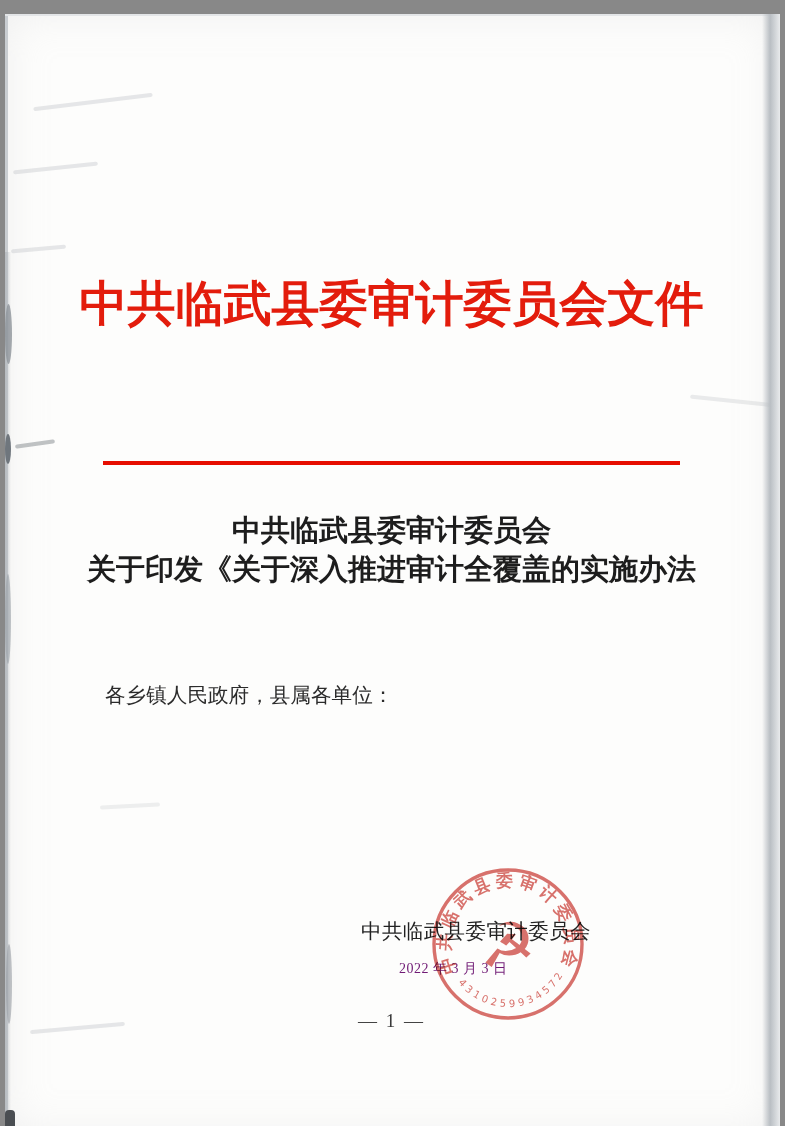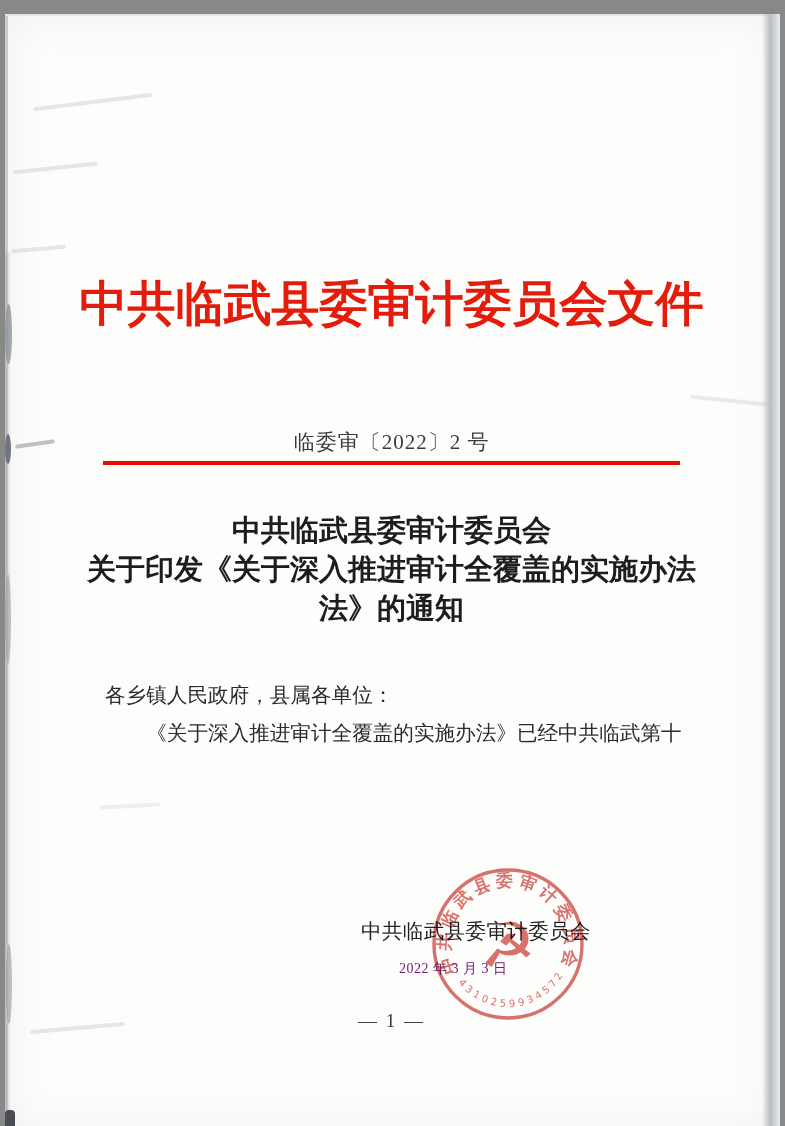--- a/index.html
+++ b/index.html
@@ -73,33 +73,30 @@
   <div class="crease c1"></div>
   <div class="crease c2"></div>
   <div class="crease c3"></div>
   <div class="crease c4"></div>
   <div class="crease c5"></div>
   <div class="crease c6"></div>
   <div class="crease c7"></div>
 
   <div class="header-title">中共临武县委审计委员会文件</div>
 
-  <div class="doc-number">临委审〔2022〕2 号</div>
 
   <div class="red-rule"></div>
 
   <div class="doc-title">
     <div>中共临武县委审计委员会</div>
     <div>关于印发《关于深入推进审计全覆盖的实施办法</div>
-    <div>法》的通知</div>
   </div>
 
   <div class="body-block">
     <div class="body-line">各乡镇人民政府，县属各单位：</div>
-    <div class="body-line indent">《关于深入推进审计全覆盖的实施办法》已经中共临武第十</div>
   </div>
 
   <div class="signature">中共临武县委审计委员会</div>
 
   <div class="doc-date">2022 年 3 月 3 日</div>
 
   <svg class="seal" viewBox="0 0 160 160">
     <defs>
       <path id="arcTop" d="M 29.8,109 A 58 58 0 1 1 130.2,109" fill="none"></path>
       <path id="arcBottom" d="M 22.9,106.6 A 63 63 0 0 0 137.1,106.6" fill="none"></path>

